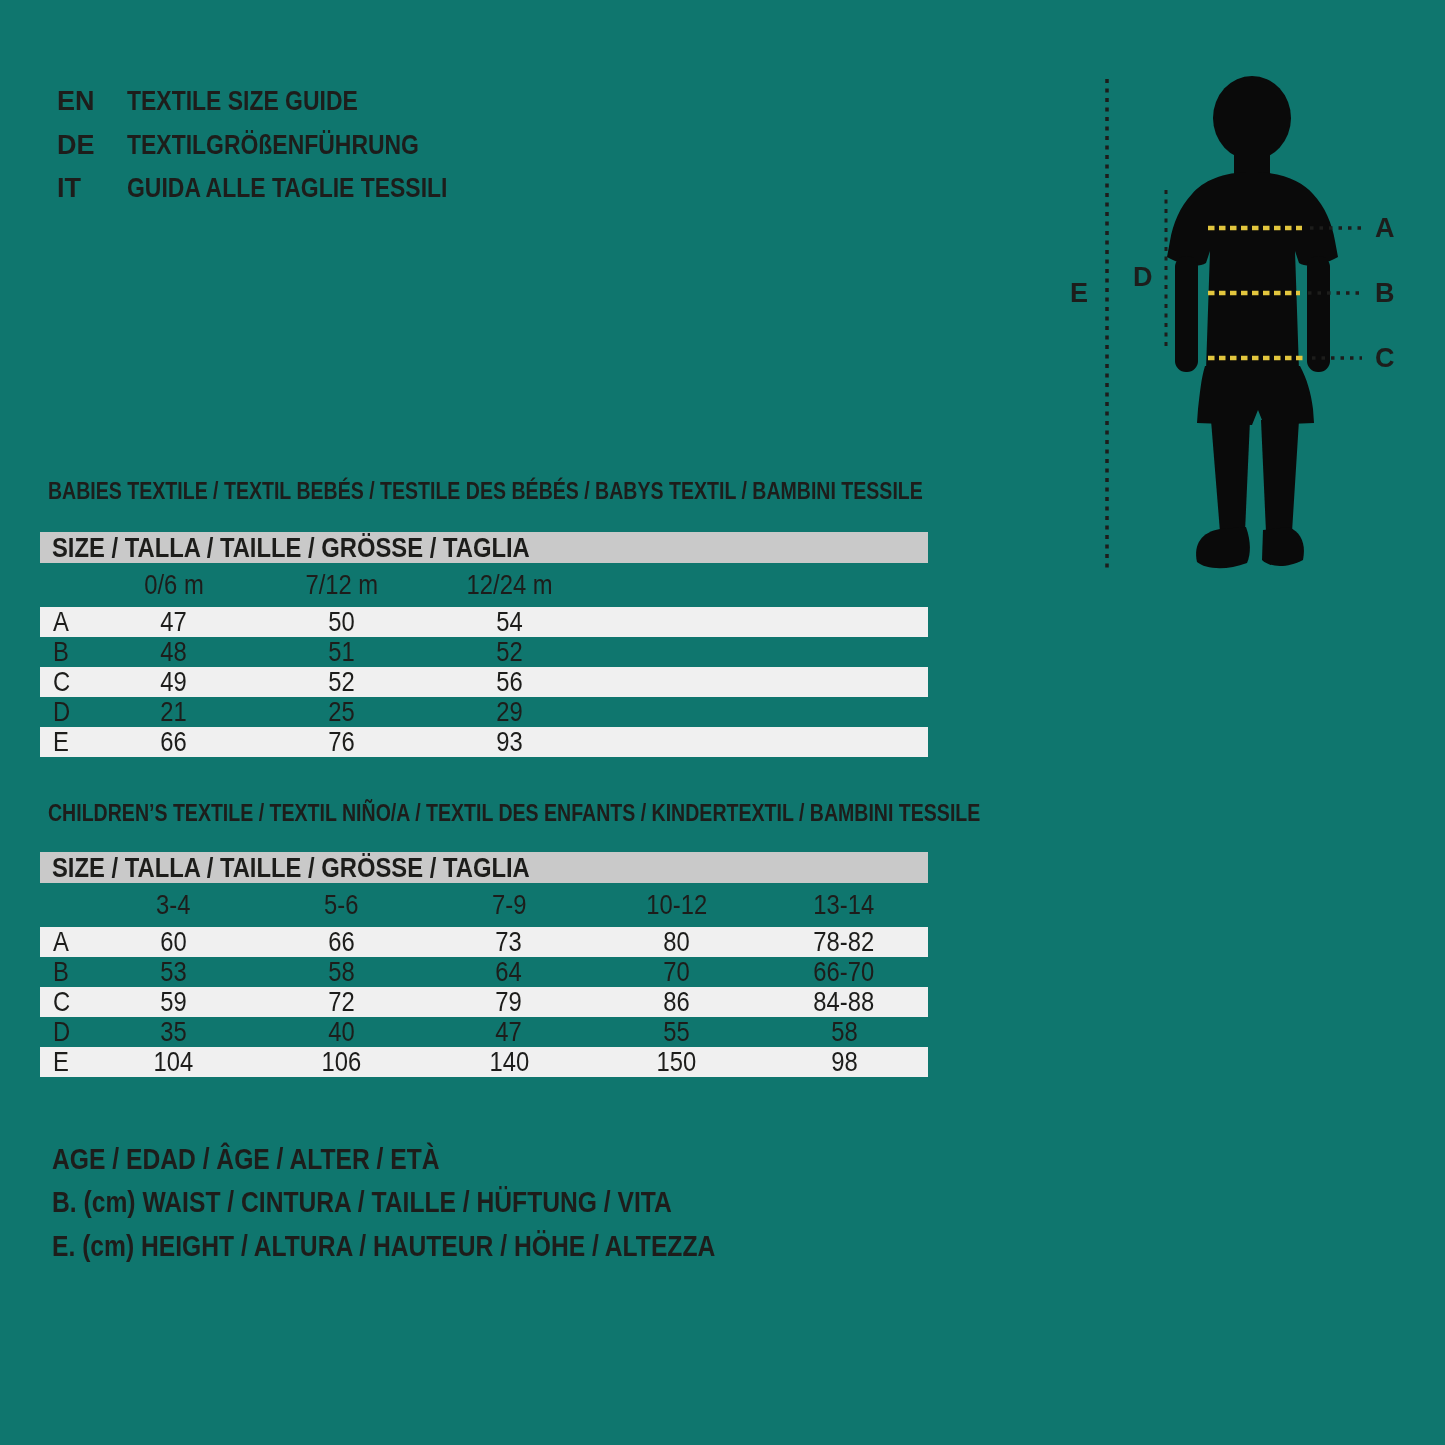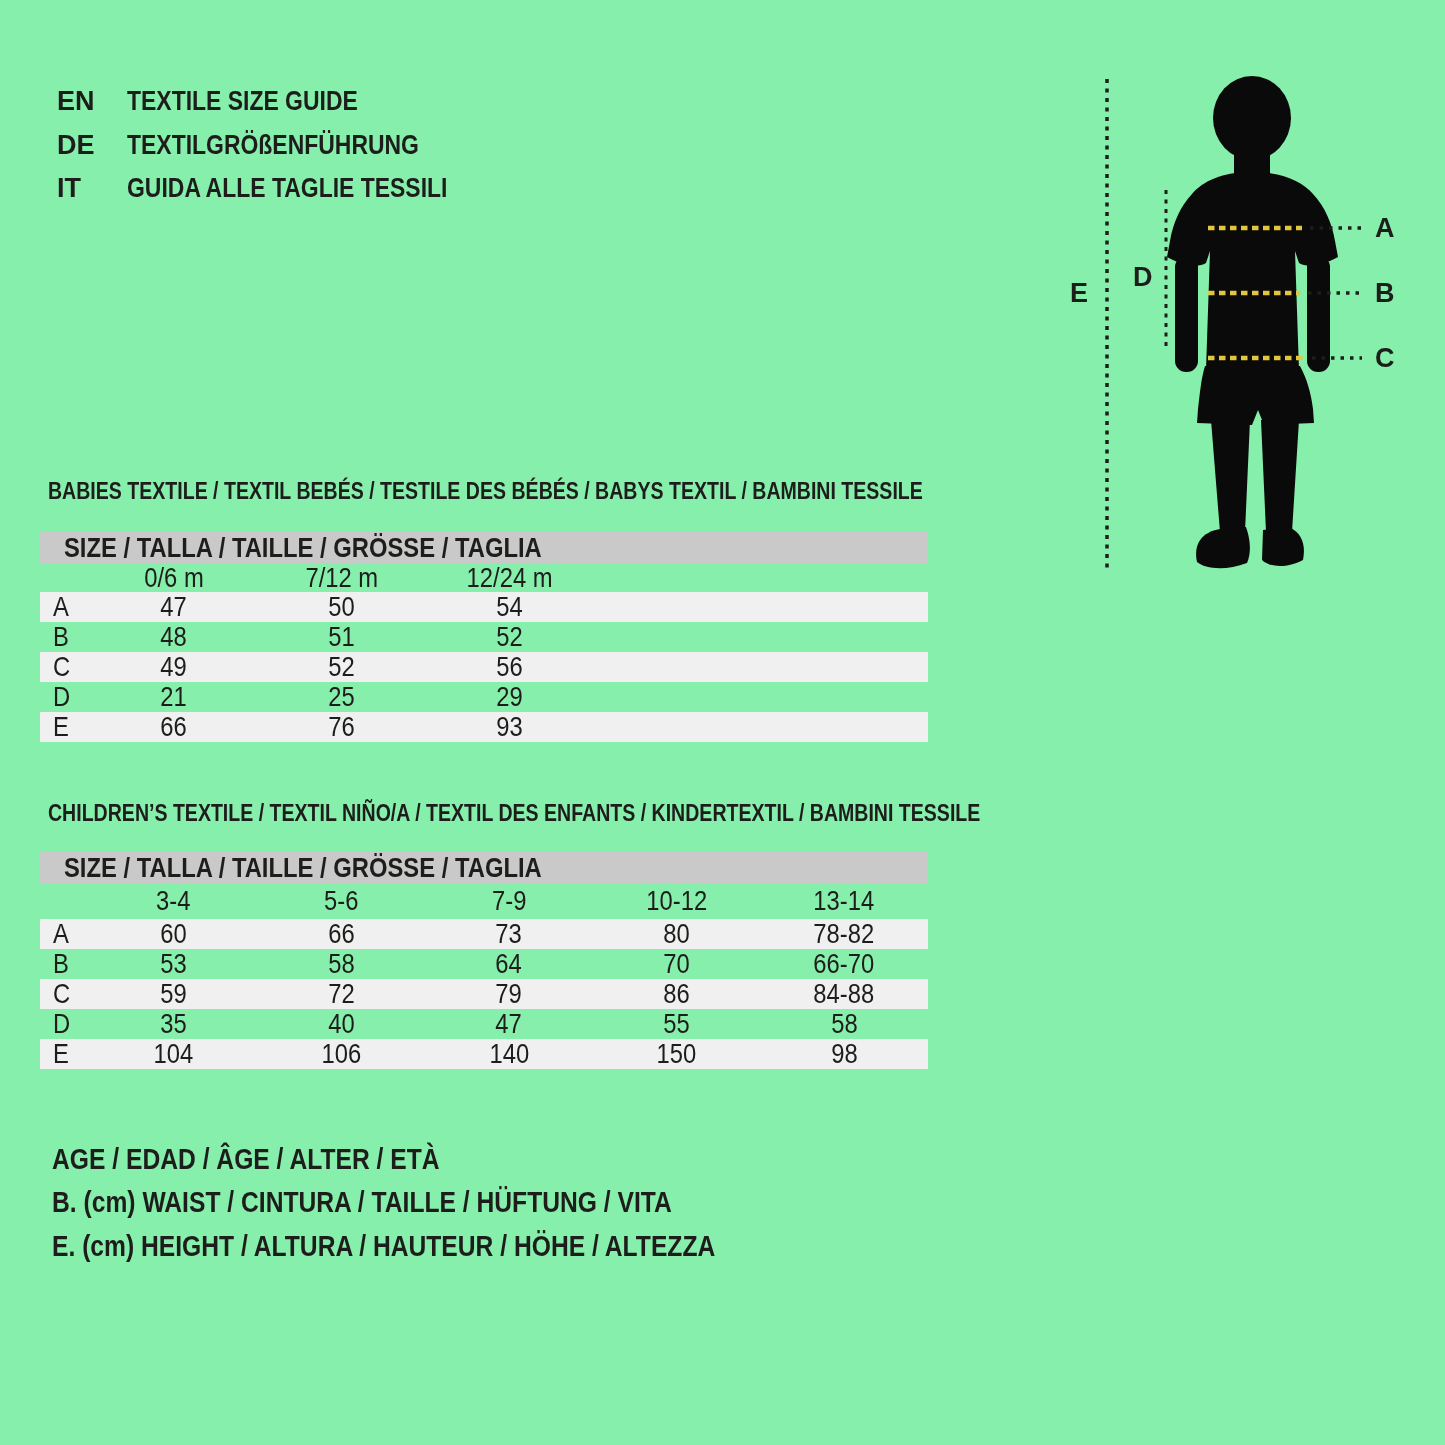--- a/index.html
+++ b/index.html
@@ -1,40 +1,40 @@
 <!DOCTYPE html>
 <html><head>
 <meta charset="utf-8">
 <style>
   html,body { margin:0; padding:0; background:#ffffff; }
   .page {
-    position:relative; width:1445px; height:1445px; background:#86efac;
+    position:relative; width:1445px; height:1445px; background:#0f766e;
     font-family:"Liberation Sans", sans-serif; color:#1d1d1b; overflow:hidden;
   }
   .cond  { display:inline-block; transform:scaleX(0.85); transform-origin:0 50%; white-space:nowrap; }
   .cond-c{ display:inline-block; transform:scaleX(0.85); transform-origin:50% 50%; white-space:nowrap; }
 
   
   .lang-block { position:absolute; left:57px; top:80px; }
   .lang-row   { height:43.5px; display:flex; align-items:center; font-weight:700; font-size:27px; }
   .lang-code  { width:70px; }
   .lang-title { }
 
   
   .section-heading { position:absolute; left:48px; font-weight:700; font-size:23px; }
   .heading-babies   { top:478px; }
   .heading-children { top:800px; }
 
   
   .size-table { position:absolute; left:40px; width:888px; font-size:28px; }
   .table-babies   { top:532px; }
   .table-children { top:852px; }
-  .t-band { background:#c9c9c9; height:31px; display:flex; align-items:center; padding-left:24px; font-weight:700; }
-  .t-cols-babies   { height:29px; }
-  .t-cols-children { height:36px; }
+  .t-band { background:#c9c9c9; height:31px; display:flex; align-items:center; padding-left:12px; font-weight:700; }
+  .t-cols-babies   { height:44px; }
+  .t-cols-children { height:44px; }
   .t-cols, .t-row { display:flex; align-items:center; }
   .t-row { height:30px; }
   .t-row.shaded { background:#f0f0f0; }
   .c-label { width:50px; padding-left:13px; box-sizing:border-box; }
   .c-data  { width:168px; text-align:center; }
 
   
   .legend { position:absolute; left:52px; top:1132px; }
   .legend-line { height:43.6px; display:flex; align-items:flex-end; font-weight:700; font-size:29px; }
 

